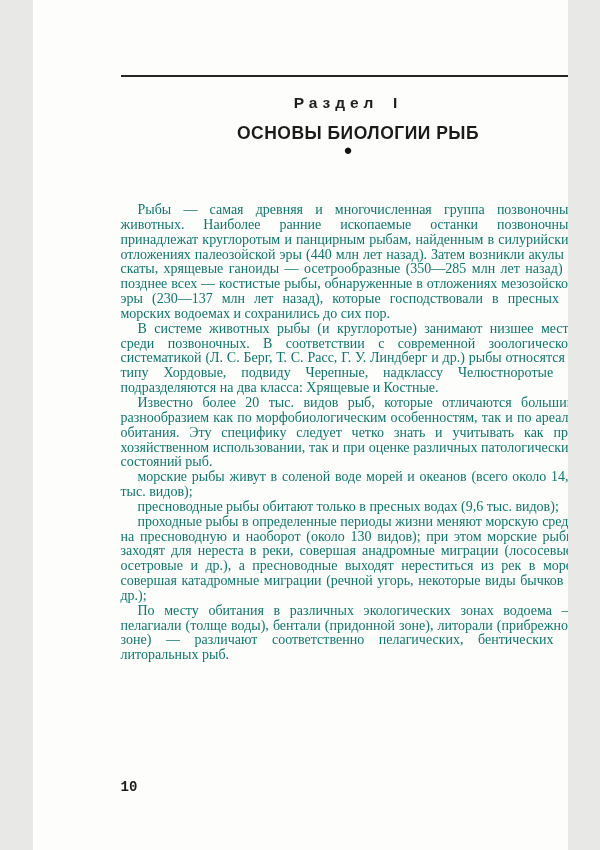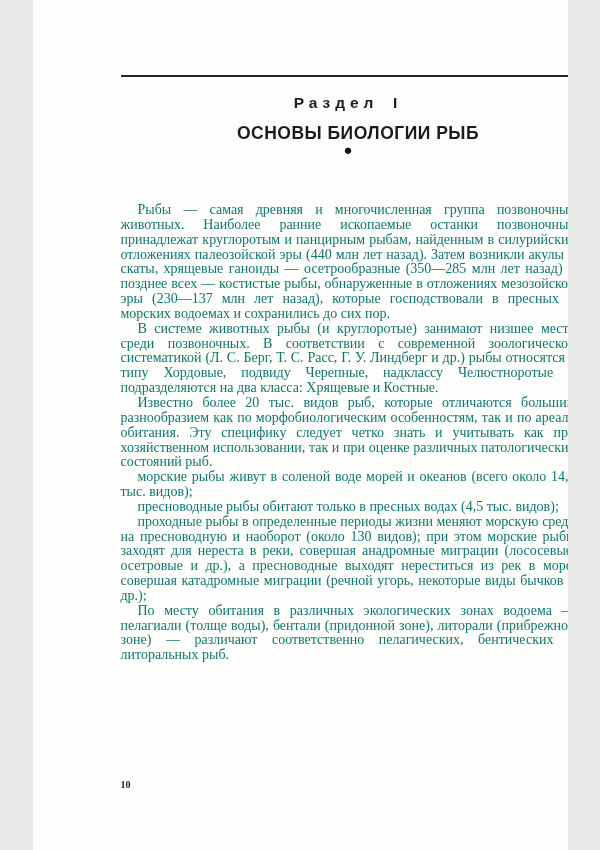--- a/index.html
+++ b/index.html
@@ -72,23 +72,23 @@
   }
   .body-text p {
     margin: 0;
     padding: 0;
     text-indent: 17px;
   }
   .page-number {
     position: absolute;
     left: 88px;
     top: 779px;
-    font-family: Liberation Serif, serif;
+    font-family: Liberation Mono, monospace;
     font-weight: 700;
-    font-size: 10px;
+    font-size: 14px;
     color: #1b1b1b;
   }
 </style>
 </head>
 <body>
 
 <div class="page">
 
   <div class="rule"></div>
 
@@ -98,20 +98,20 @@
 
   <div class="dot-ornament">
     <span>●</span>
   </div>
 
   <div class="body-text">
     <p>Рыбы — самая древняя и многочисленная группа позвоночных животных. Наиболее ранние ископаемые останки позвоночных принадлежат круглоротым и панцирным рыбам, найденным в силурийских отложениях палеозойской эры (440 млн лет назад). Затем возникли акулы и скаты, хрящевые ганоиды — осетрообразные (350—285 млн лет назад) и позднее всех — костистые рыбы, обнаруженные в отложениях мезозойской эры (230—137 млн лет назад), которые господствовали в пресных и морских водоемах и сохранились до сих пор.</p>
     <p>В системе животных рыбы (и круглоротые) занимают низшее место среди позвоночных. В соответствии с современной зоологической систематикой (Л. С. Берг, Т. С. Расс, Г. У. Линдберг и др.) рыбы относятся к типу Хордовые, подвиду Черепные, надклассу Челюстноротые и подразделяются на два класса: Хрящевые и Костные.</p>
     <p>Известно более 20 тыс. видов рыб, которые отличаются большим разнообразием как по морфобиологическим особенностям, так и по ареалу обитания. Эту специфику следует четко знать и учитывать как при хозяйственном использовании, так и при оценке различных патологических состояний рыб.</p>
     <p>морские рыбы живут в соленой воде морей и океанов (всего около 14,7 тыс. видов);</p>
-    <p>пресноводные рыбы обитают только в пресных водах (4,5 тыс. видов);</p>
+    <p>пресноводные рыбы обитают только в пресных водах (9,6 тыс. видов);</p>
     <p>проходные рыбы в определенные периоды жизни меняют морскую среду на пресноводную и наоборот (около 130 видов); при этом морские рыбы заходят для нереста в реки, совершая анадромные миграции (лососевые, осетровые и др.), а пресноводные выходят нереститься из рек в море, совершая катадромные миграции (речной угорь, некоторые виды бычков и др.);</p>
     <p>По месту обитания в различных экологических зонах водоема — пелагиали (толще воды), бентали (придонной зоне), литорали (прибрежной зоне) — различают соответственно пелагических, бентических и литоральных рыб.</p>
   </div>
 
   <div class="page-number">10</div>
 
 </div>
 
 </body></html>

